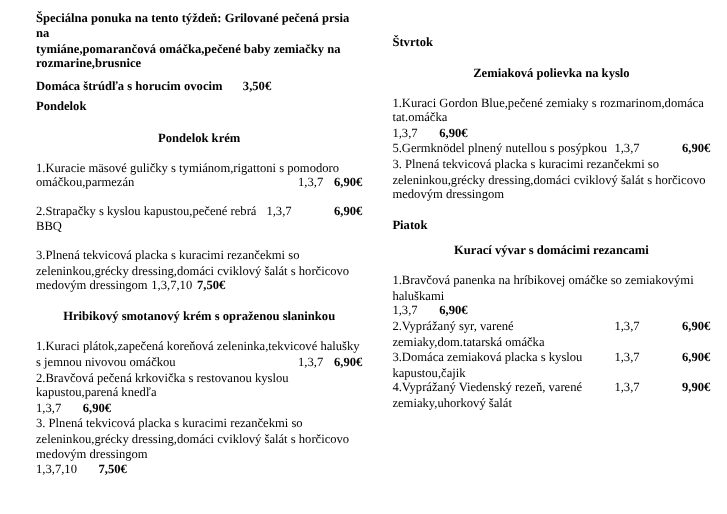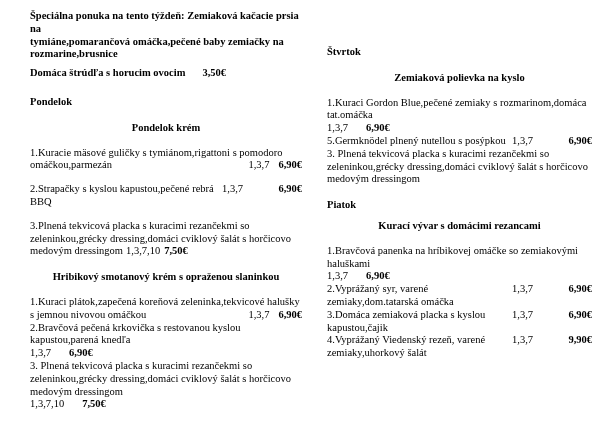--- a/index.html
+++ b/index.html
@@ -25,21 +25,21 @@
   
   .dessert {
     font-weight: 700;
     display: flex; justify-content: space-between;
     width: 196px; white-space: nowrap;
     margin: 6px 0 4px;
   }
 
   
   .day-name { font-weight: 700; margin-top: 13px; }
-  .day:first-child .day-name { margin-top: 16px; }
+  .day:first-child .day-name { margin-top: 0; }
   .soup-title { font-weight: 700; text-align: center; margin: 13px 0 12px; }
   .day.tight-title .soup-title { margin-top: 8px; }
   .day.spaced .item { margin-bottom: 11px; }
   .day.items-gap .items { margin-top: 10px; }
 
   
   .item { position: relative; }
   .item-price { font-weight: 700; }
 
   .item.row { display: flex; align-items: baseline; }
@@ -63,21 +63,21 @@
   .note-row .note-price { font-weight: 700; }
 </style>
 </head>
 <body>
 
 <div class="page">
 
   <div class="col col-left">
 
     <div class="special">
-      <div>Špeciálna ponuka na tento týždeň: Zemiaková kačacie prsia na</div>
+      <div>Špeciálna ponuka na tento týždeň: Grilované pečená prsia na</div>
       <div>tymiáne,pomarančová omáčka,pečené baby zemiačky na rozmarine,brusnice</div>
     </div>
 
     <div class="dessert">
       <span>Domáca štrúdľa s horucim ovocim</span>
       <span>3,50€</span>
     </div>
 
     <div id="days-left">
         <section class="day spaced">

